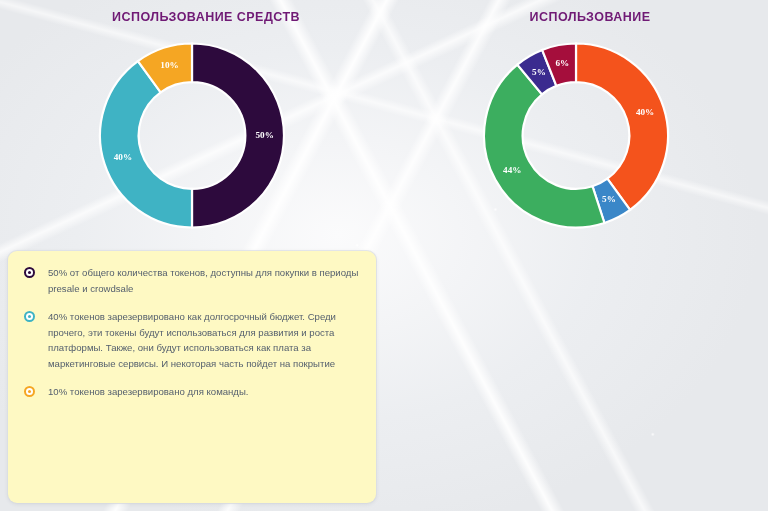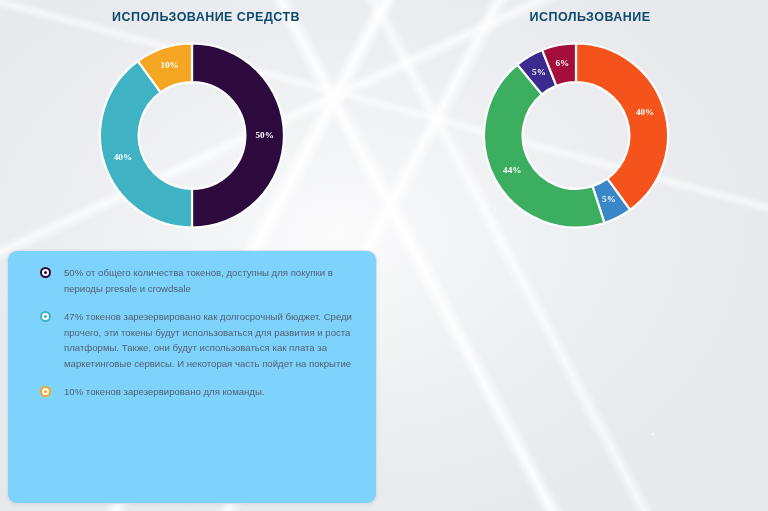--- a/index.html
+++ b/index.html
@@ -59,21 +59,21 @@
 
   .chart-title {
     position: absolute;
     top: 10px;
     left: 0;
     width: 100%;
     text-align: center;
     font-size: 12.5px;
     font-weight: bold;
     letter-spacing: .45px;
-    color: #0c4a6e;
+    color: #701a75;
     padding-left: 28px;
   }
 
   
   .donut-wrap {
     position: absolute;
     top: 38px;
     left: 0;
     width: 100%;
     height: 195px;
@@ -84,25 +84,24 @@
     font-weight: bold;
     font-size: 9.2px;
     fill: #ffffff;
     dominant-baseline: middle;
     text-anchor: middle;
   }
 
   
   .legend-card {
     position: absolute;
-    background: #7dd3fc;
+    background: #fef9c3;
     border-radius: 9px;
     box-shadow: 0 1px 4px rgba(40,50,70,.10), 0 0 0 1px rgba(225,228,233,.75);
     overflow: hidden;
-    padding-left: 16px;
   }
   #legend-card-left  { left: 8px;  top: 251px; width: 368px; height: 252px; }
 
   .legend-inner {
     padding: 14px 16px 10px 14px;
     height: 100%;
   }
 
   .legend-item {
     position: relative;
@@ -164,21 +163,21 @@
     </div>
 
     <div class="legend-card" id="legend-card-left">
       <div class="legend-inner" id="legend-list-left">
           <div class="legend-item">
             <span class="bullet" style="color: rgb(45, 10, 61);"></span>
             <span class="legend-text">50% от общего количества токенов, доступны для покупки в периоды presale и crowdsale</span>
           </div>
           <div class="legend-item clipped">
             <span class="bullet" style="color: rgb(63, 179, 196);"></span>
-            <span class="legend-text">47% токенов зарезервировано как долгосрочный бюджет. Среди прочего, эти токены будут использоваться для развития и роста платформы. Также, они будут использоваться как плата за маркетинговые сервисы. И некоторая часть пойдет на покрытие</span>
+            <span class="legend-text">40% токенов зарезервировано как долгосрочный бюджет. Среди прочего, эти токены будут использоваться для развития и роста платформы. Также, они будут использоваться как плата за маркетинговые сервисы. И некоторая часть пойдет на покрытие</span>
           </div>
           <div class="legend-item">
             <span class="bullet" style="color: rgb(245, 166, 35);"></span>
             <span class="legend-text">10% токенов зарезервировано для команды.</span>
           </div>
         </div>
     </div>
   </div>
 
   <div class="column" id="column-right">

